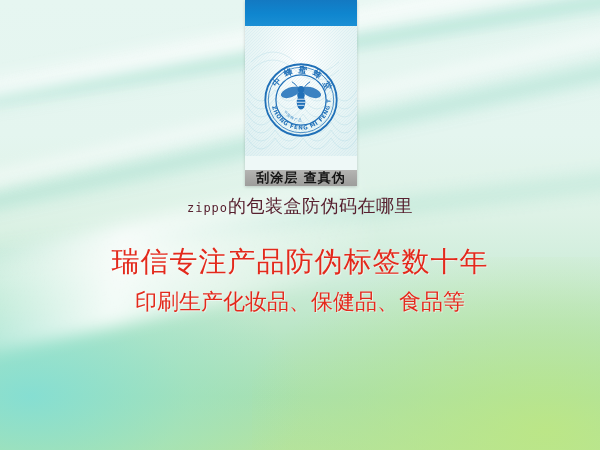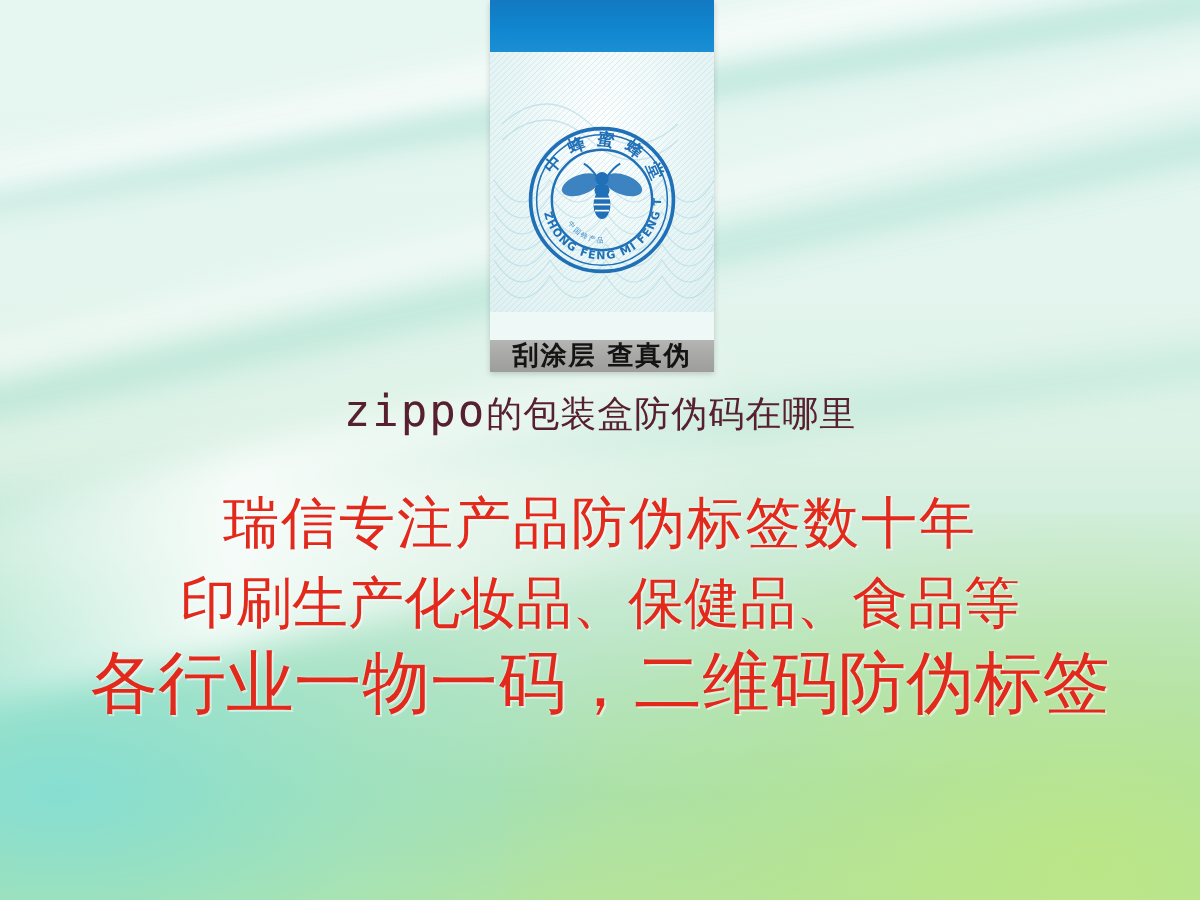--- a/index.html
+++ b/index.html
@@ -184,21 +184,21 @@
     width: 100%;
     text-align: center;
     font-family: "DejaVu Serif", "Liberation Serif", serif;
     font-size: 18px;
     color: #57202f;
     letter-spacing: 0.5px;
     white-space: nowrap;
   }
   .caption .latin {
     font-family: "DejaVu Sans Mono", "Liberation Mono", monospace;
-    font-size: 22px;
+    font-size: 12px;
     letter-spacing: 1px;
   }
 
   
   .promo {
     position: absolute;
     left: 0;
     top: 242px;
     width: 100%;
     text-align: center;
@@ -207,21 +207,21 @@
     font-family: "DejaVu Serif", "Liberation Serif", serif;
     color: #e22a1c;
     font-size: 34px;
     line-height: 40px;
     white-space: nowrap;
     text-shadow:
       0 0 1px rgba(255,255,255,0.85),
       1px 1px 0 rgba(255,255,255,0.45);
   }
   .promo-line.l1 { font-size: 28px; letter-spacing: 1px; }
-  .promo-line.l2 { font-size: 28px; letter-spacing: 0px; }
+  .promo-line.l2 { font-size: 22px; letter-spacing: 0px; }
   .promo-line.l3 { font-size: 34px; letter-spacing: 0px; }
 </style>
 </head>
 <body>
 
 <div id="stage">
 
   <div class="bg-base"></div>
   <div class="bg-cyanleft"></div>
   <div class="bg-greenright"></div>
@@ -306,16 +306,15 @@
     </div>
   </div>
 
   <div class="caption">
     <span class="latin">zippo</span><span>的包装盒防伪码在哪里</span>
   </div>
 
   <div class="promo">
     <div class="promo-line l1">瑞信专注产品防伪标签数十年</div>
     <div class="promo-line l2">印刷生产化妆品、保健品、食品等</div>
-    <div class="promo-line l3">各行业一物一码，二维码防伪标签</div>
   </div>
 
 </div>
 
 </body></html>

